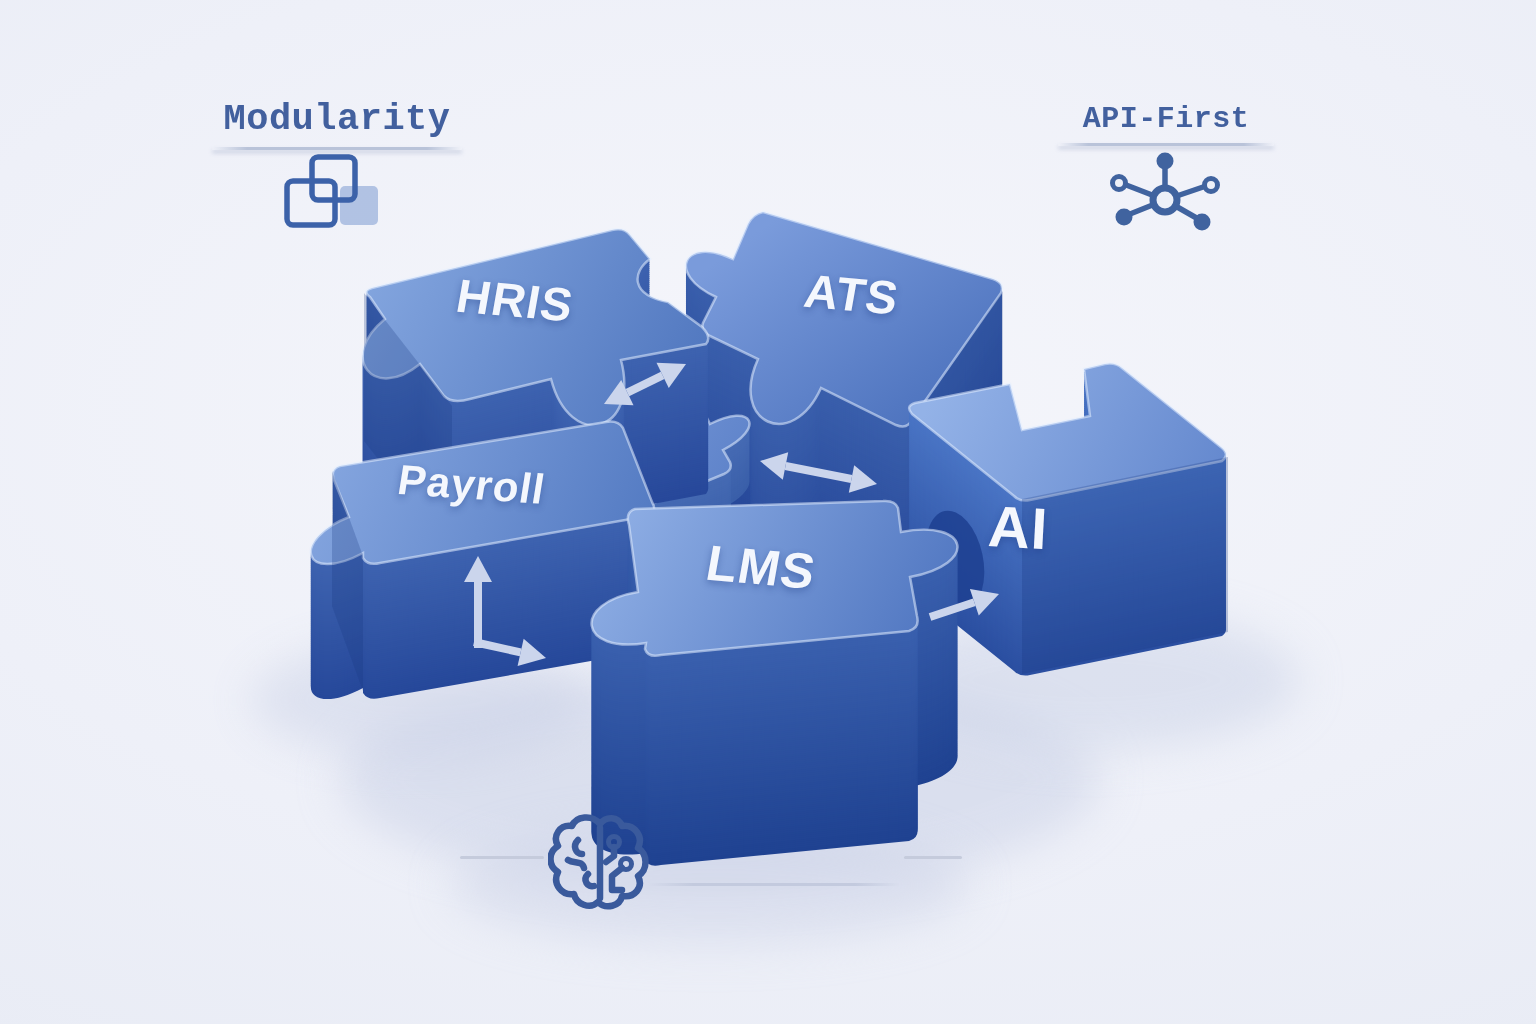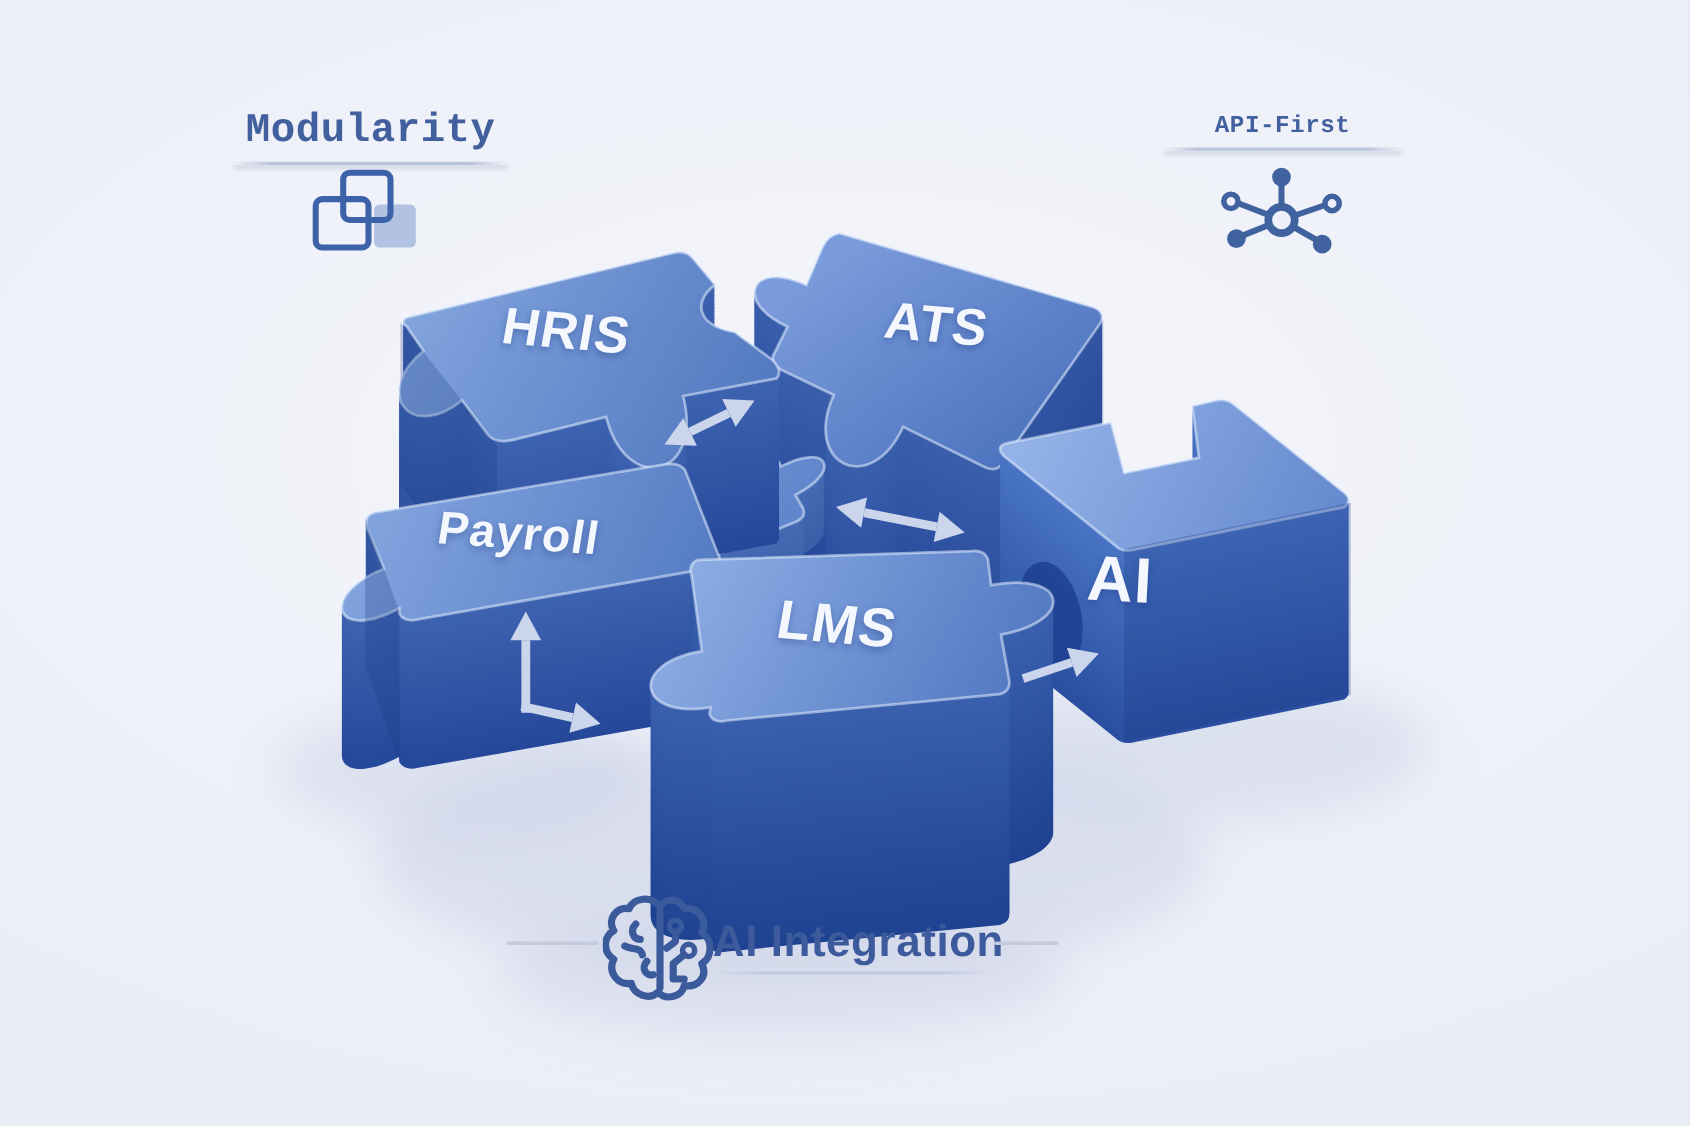--- a/index.html
+++ b/index.html
@@ -15,21 +15,21 @@
     transform-origin:left top;
   }
   #lbl-hris{left:462px;top:268px;font-size:47px;transform:rotate(5deg) skewX(-5deg);}
   #lbl-ats{left:810px;top:263px;font-size:47px;transform:rotate(5deg) skewX(-5deg);}
   #lbl-payroll{left:402px;top:456px;font-size:42px;transform:rotate(4deg) skewX(-5deg);}
   #lbl-lms{left:712px;top:534px;font-size:50px;transform:rotate(5deg) skewX(-5deg);}
   #lbl-ai{left:990px;top:492px;font-size:58px;transform:rotate(3deg);}
   .feature{position:absolute;text-align:center;}
   .feature-title{font-weight:700;color:#42609e;letter-spacing:.5px;font-family:Liberation Mono, monospace;}
   #feat-modularity .feature-title{font-size:37px;}
-  #feat-api .feature-title{font-size:22px;}
+  #feat-api .feature-title{font-size:30px;}
   .feature-rule{
     height:3px;margin-top:7px;border-radius:2px;
     background:linear-gradient(90deg, rgba(185,195,217,0) 0%, #b9c3d9 14%, #b9c3d9 86%, rgba(185,195,217,0) 100%);
     box-shadow:0 3px 4px rgba(90,110,160,.28);
   }
   #feat-modularity{left:212px;top:98px;width:250px;}
   #feat-api{left:1058px;top:102px;width:216px;}
   .icon-abs{position:absolute;}
   .footer-title{
     position:absolute;left:648px;top:834px;font-size:40px;font-weight:700;
@@ -662,17 +662,16 @@
       <path d="M 52,18 L 52,88"></path>
       <path d="M 30,30 C 24,36 28,44 34,44"></path>
       <path d="M 20,50 C 26,54 34,50 36,58"></path>
       <path d="M 40,64 C 34,70 40,78 46,76"></path>
       <path d="M 66,37 L 66,46 L 58,52"></path>
       <path d="M 74,58 L 64,66 L 64,80 L 74,80"></path>
     </g>
     <circle cx="66" cy="32" r="5.5" fill="none" stroke="#3a5a9c" stroke-width="5"></circle>
     <circle cx="78" cy="54" r="5.5" fill="none" stroke="#3a5a9c" stroke-width="5"></circle>
   </svg>
-  <div class="footer-title">AI Integration</div>
   <div class="footer-line" id="fline-right"></div>
   <div id="funderline"></div>
 
 </div>
 
 </body></html>

